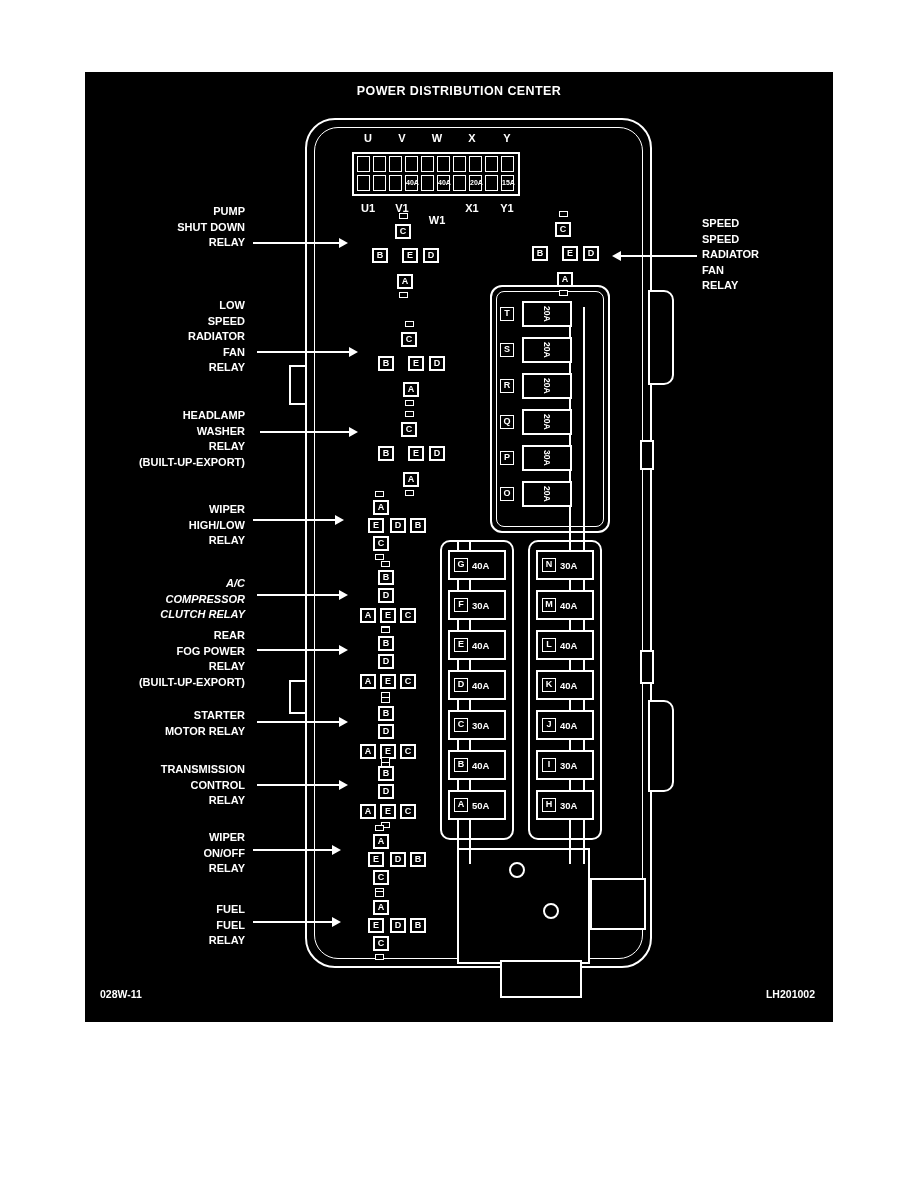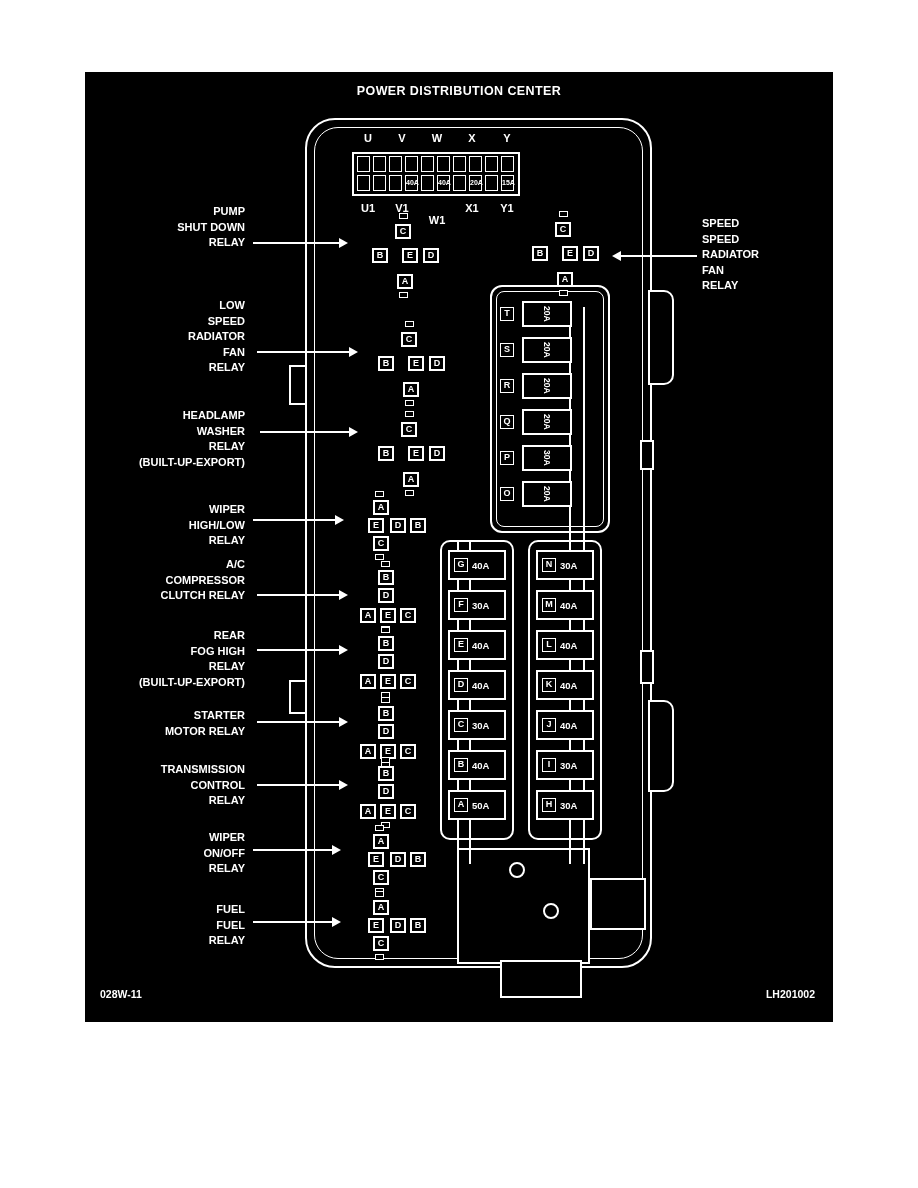--- a/index.html
+++ b/index.html
@@ -128,31 +128,31 @@
         <div class="ah-r"></div>
       </div>
       <div class="lbl" style="right: 588px; top: 430px;">
         <div>WIPER</div>
         <div>HIGH/LOW</div>
         <div>RELAY</div>
       </div>
       <div class="arrow" style="left: 168px; top: 447px; width: 82px;">
         <div class="ah-r"></div>
       </div>
-      <div class="lbl" style="right: 588px; top: 485px;">
+      <div class="lbl" style="right: 588px; top: 504px; font-style: italic;">
         <div>A/C</div>
         <div>COMPRESSOR</div>
         <div>CLUTCH RELAY</div>
       </div>
       <div class="arrow" style="left: 172px; top: 522px; width: 82px;">
         <div class="ah-r"></div>
       </div>
       <div class="lbl" style="right: 588px; top: 556px;">
         <div>REAR</div>
-        <div>FOG HIGH</div>
+        <div>FOG POWER</div>
         <div>RELAY</div>
         <div>(BUILT-UP-EXPORT)</div>
       </div>
       <div class="arrow" style="left: 172px; top: 577px; width: 82px;">
         <div class="ah-r"></div>
       </div>
       <div class="lbl" style="right: 588px; top: 636px;">
         <div>STARTER</div>
         <div>MOTOR RELAY</div>
       </div>

